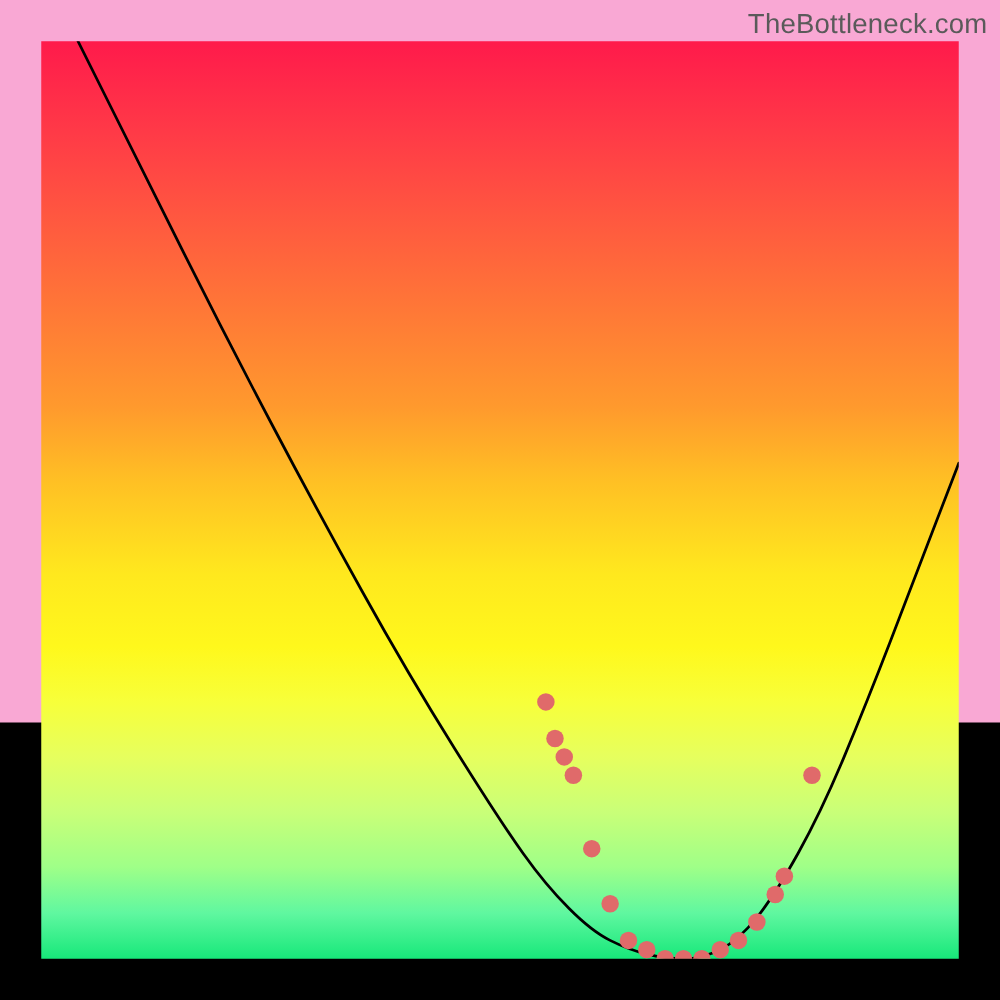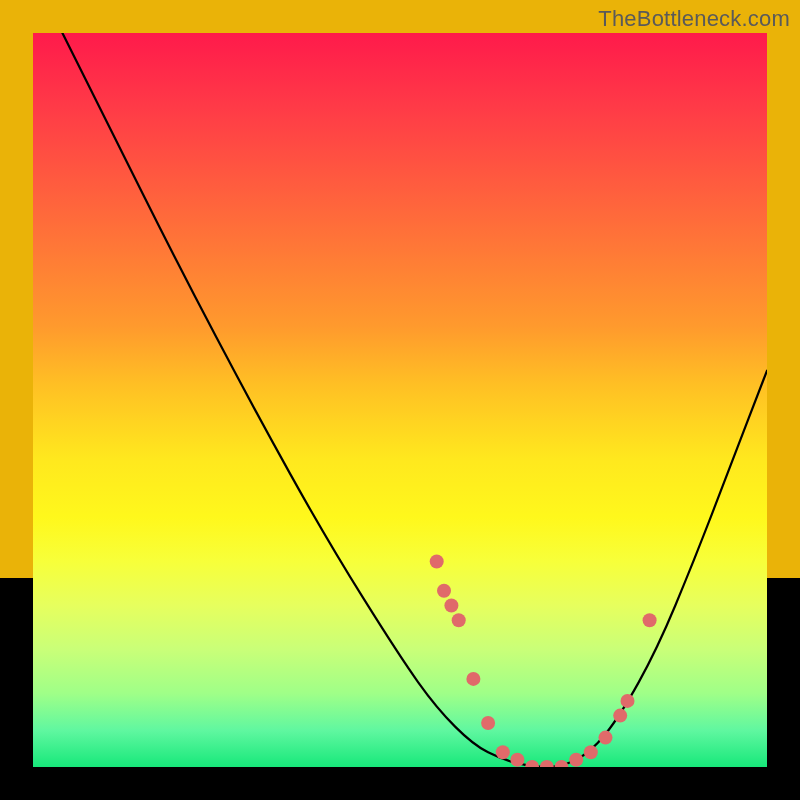--- a/index.html
+++ b/index.html
@@ -8,21 +8,21 @@
     width: 800px;
     height: 800px;
     background: #000;
     overflow: hidden;
     font-family: Arial, Helvetica, sans-serif;
   }
   .stage {
     position: relative;
     width: 800px;
     height: 578px;
-    background: #eab308;
+    background: #f9a8d4;
   }
   .plot {
     position: absolute;
     left: 33px;
     top: 33px;
     width: 734px;
     height: 734px;
     background: linear-gradient(
       to bottom,
       #ff1a4b 0%,

